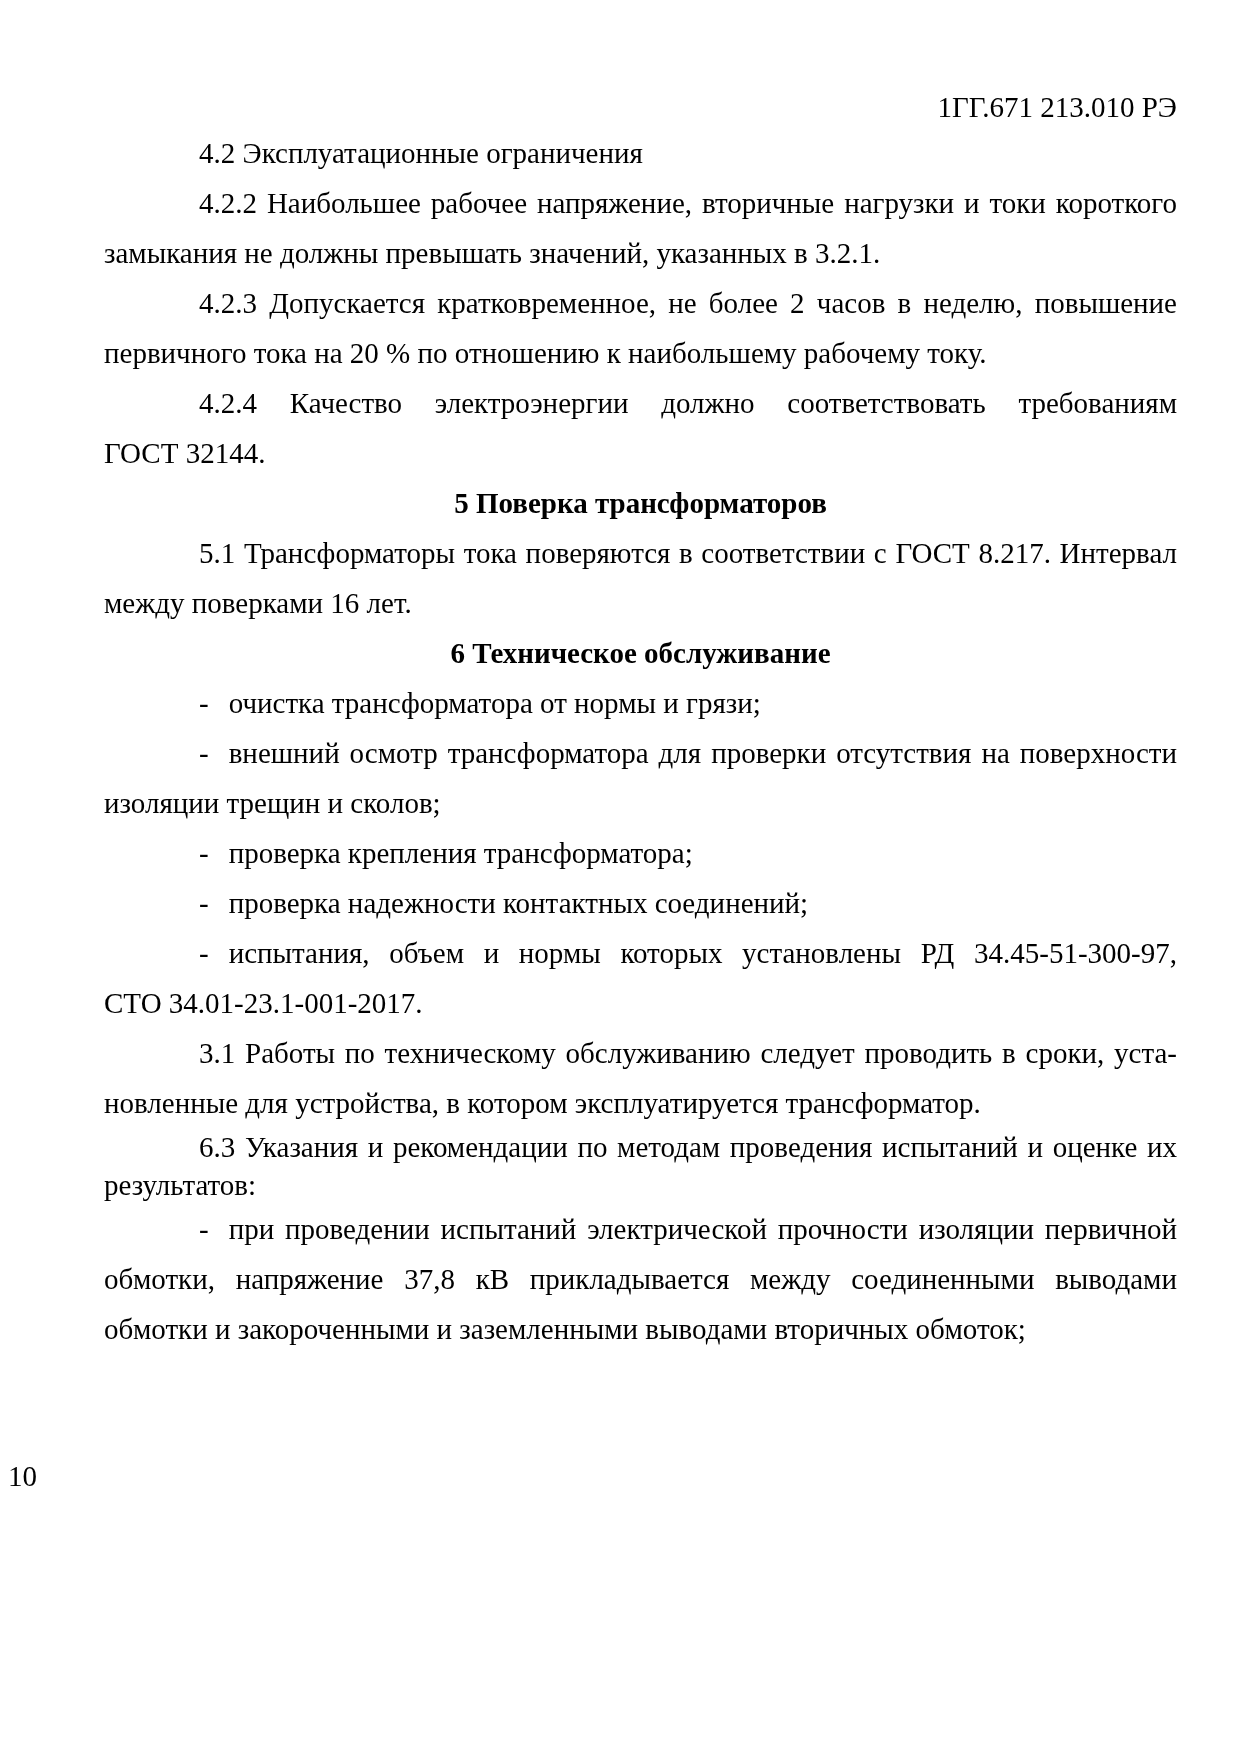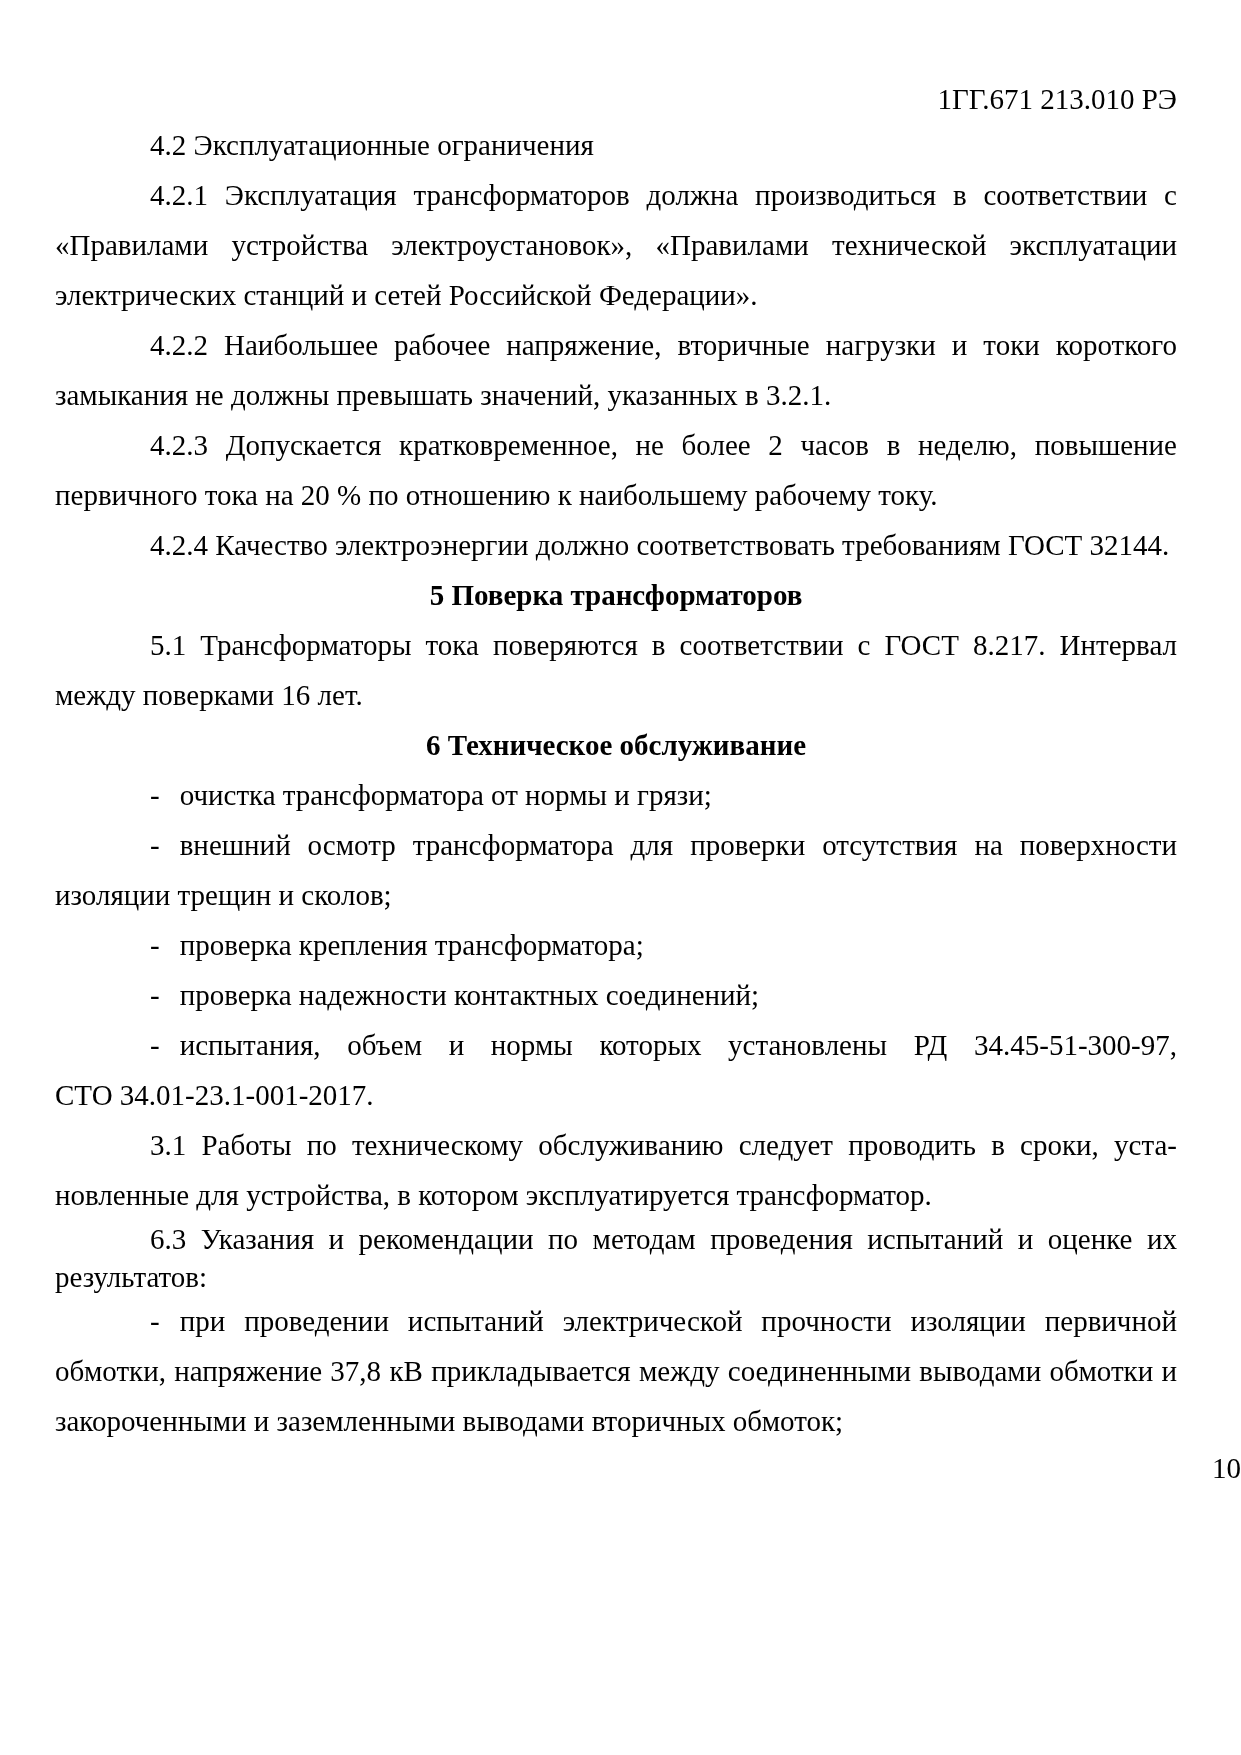--- a/index.html
+++ b/index.html
@@ -4,27 +4,27 @@
 <style>
   html, body {
     margin: 0;
     padding: 0;
     background: #ffffff;
   }
   .page {
     position: relative;
     width: 1241px;
     height: 1553px;
-    margin: 0 auto;
+    margin: 8px auto;
     background: #ffffff;
     color: #000000;
     font-family: "Liberation Serif", "DejaVu Serif", serif;
     font-size: 29px;
     box-sizing: border-box;
-    padding: 78px 64px 0 55px;
+    padding: 78px 64px 0 104px;
     overflow: hidden;
   }
   .doc-header {
     text-align: right;
     line-height: 42px;
     margin: 0 0 0 0;
   }
   .doc-body p.blk {
     margin: 0;
     line-height: 50px;
@@ -38,36 +38,35 @@
     text-indent: 0;
   }
   .doc-body p.blk.tight {
     line-height: 38px;
   }
   .marker {
     margin-right: 20px;
   }
   .page-footer {
     position: absolute;
-    left: 1px;
+    left: 8px;
     right: 0;
     bottom: 68px;
-    text-align: right;
+    text-align: left;
     line-height: 34px;
   }
 </style>
 </head>
 <body>
 
 <div class="page">
   <div class="doc-header">1ГГ.671 213.010 РЭ</div>
 
   <div class="doc-body">
       <p class="blk body">4.2 Эксплуатационные ограничения</p>
-      <p class="blk body">4.2.1 Эксплуатация трансформаторов должна производиться в соответствии с «Правилами устройства электроустановок», «Правилами технической эксплуата­ции электрических станций и сетей Российской Федерации».</p>
       <p class="blk body">4.2.2 Наибольшее рабочее напряжение, вторичные нагрузки и токи короткого замыкания не должны превышать значений, указанных в 3.2.1.</p>
       <p class="blk body">4.2.3 Допускается кратковременное, не более 2 часов в неделю, повышение первичного тока на 20 % по отношению к наибольшему рабочему току.</p>
       <p class="blk body">4.2.4 Качество электроэнергии должно соответствовать требованиям ГОСТ&nbsp;32144.</p>
       <p class="blk heading">5 Поверка трансформаторов</p>
       <p class="blk body">5.1 Трансформаторы тока поверяются в соответствии с ГОСТ&nbsp;8.217. Интер­вал между поверками 16 лет.</p>
       <p class="blk heading">6 Техническое обслуживание</p>
       <p class="blk list"><span class="marker">-</span><span>очистка трансформатора от нормы и грязи;</span></p>
       <p class="blk list"><span class="marker">-</span><span>внешний осмотр трансформатора для проверки отсутствия на поверхности изоляции трещин и сколов;</span></p>
       <p class="blk list"><span class="marker">-</span><span>проверка крепления трансформатора;</span></p>
       <p class="blk list"><span class="marker">-</span><span>проверка надежности контактных соединений;</span></p>

